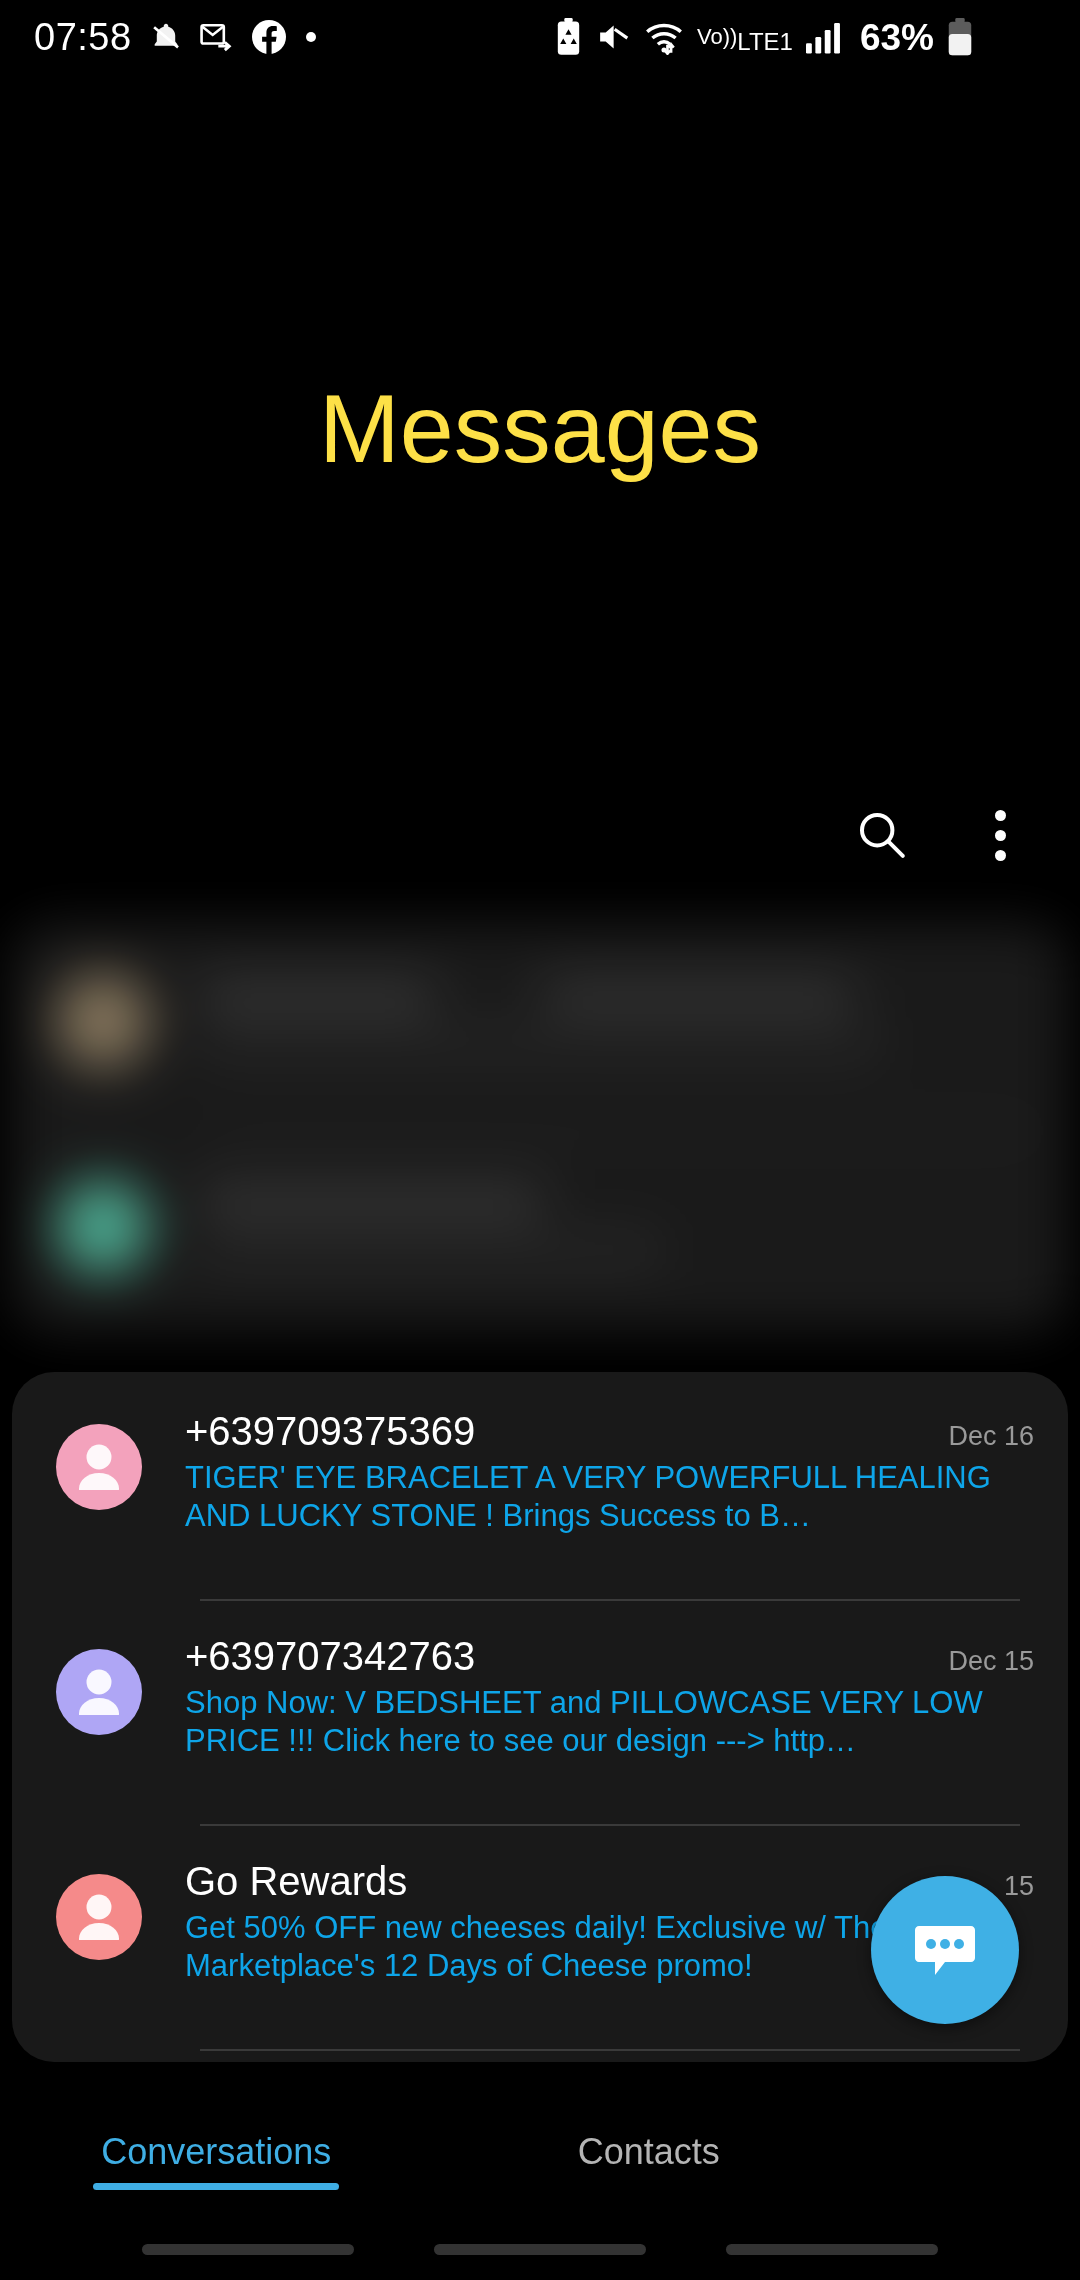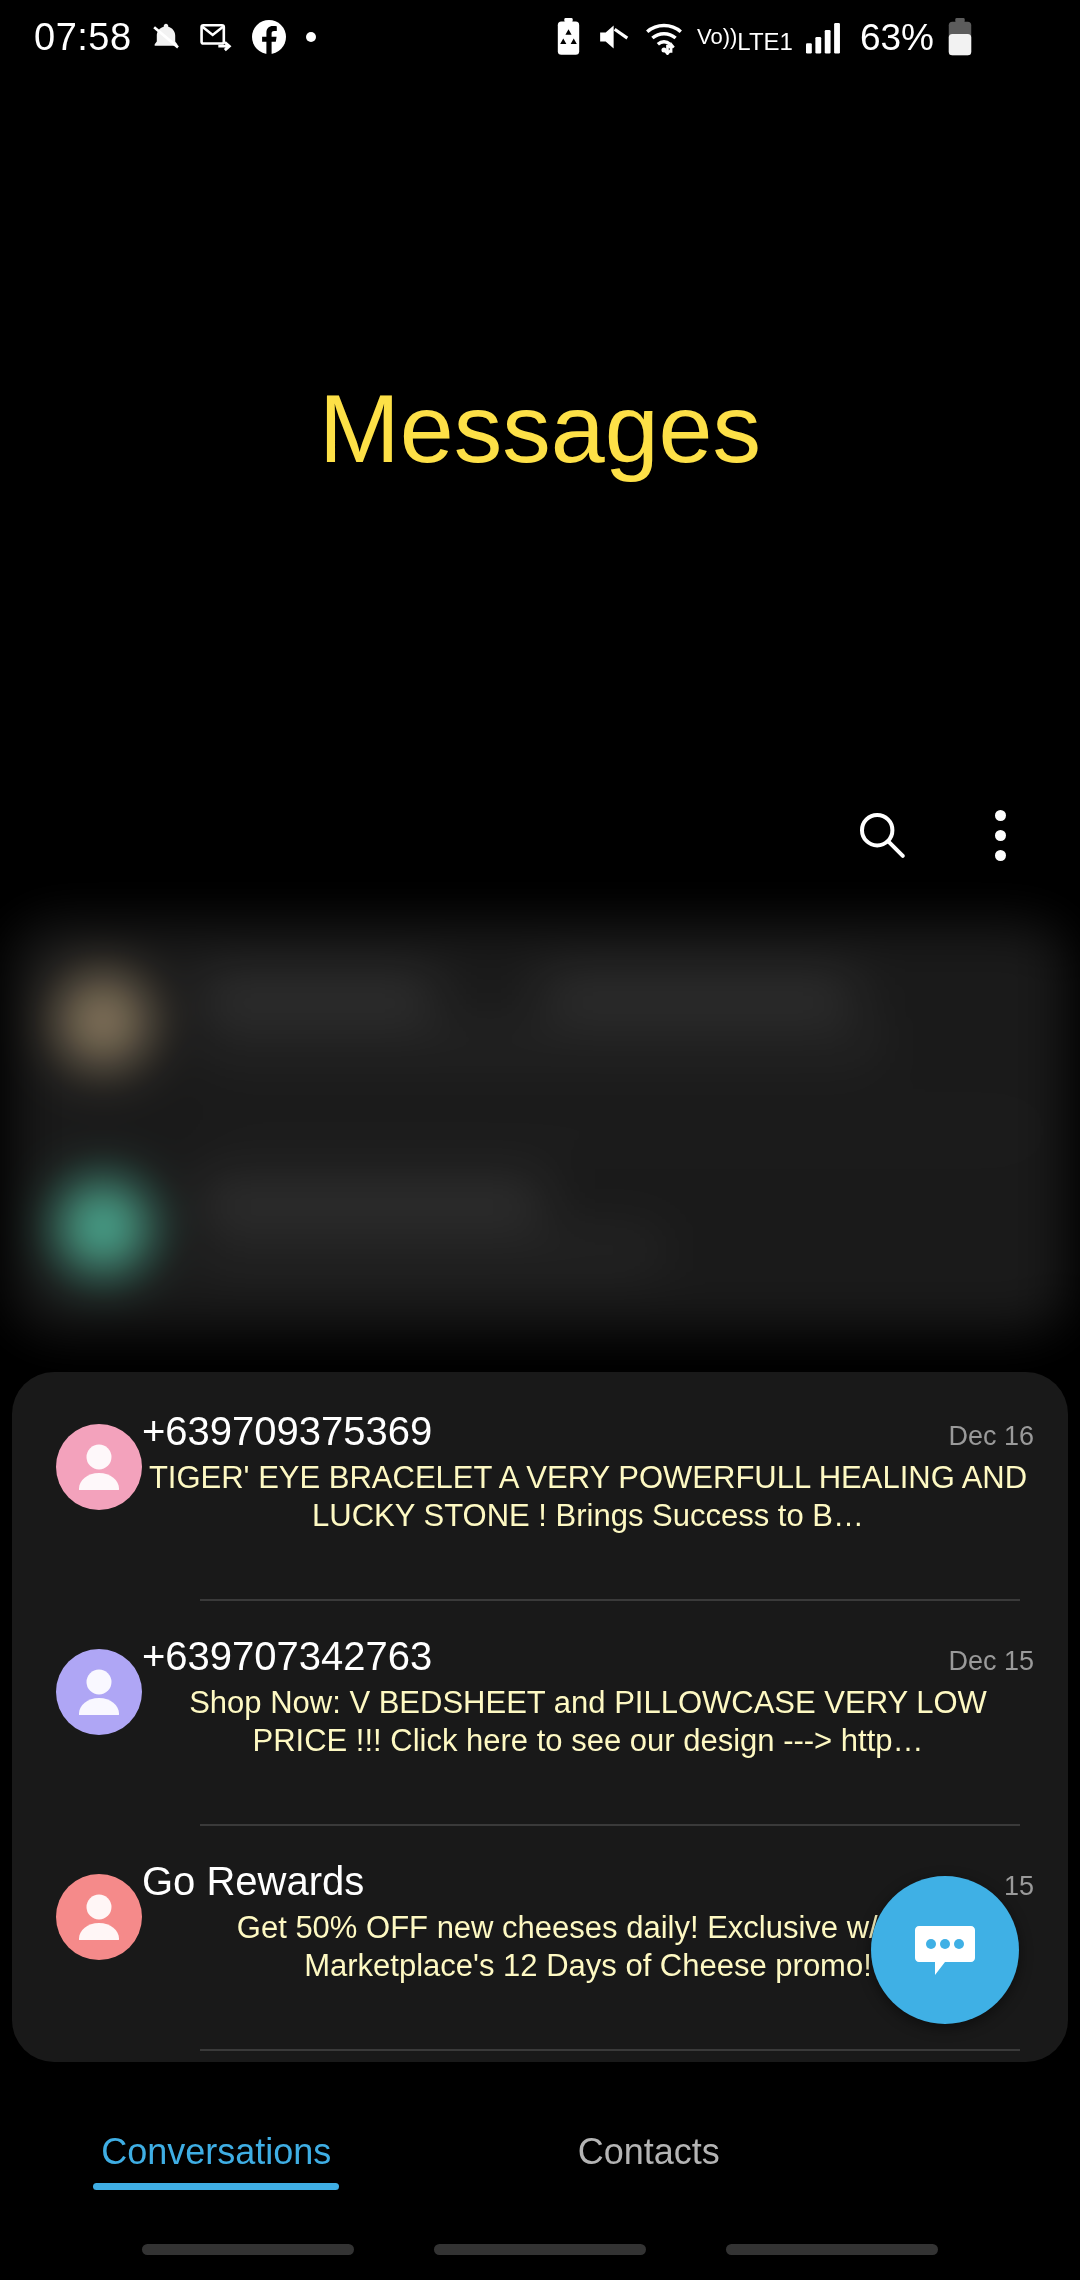--- a/index.html
+++ b/index.html
@@ -14,21 +14,21 @@
   
   #status-bar{
     position:absolute; top:0; left:0; width:999px; height:74px;
     display:flex; align-items:center; justify-content:space-between;
     padding:0 26px 0 34px;
   }
   .status-left{ display:flex; align-items:center; gap:17px; }
   .status-right{ display:flex; align-items:center; gap:13px; }
   #status-clock{ font-size:38px; letter-spacing:0.5px; font-weight:400; color:#fff; line-height:1; }
   .sicon{ display:inline-block; line-height:0; }
-  #battery-percent{ font-size:37px; color:#fff; font-weight:400; line-height:1; margin-left:3px;}
+  #battery-percent{ font-size:37px; color:#fff; font-weight:700; line-height:1; margin-left:3px;}
 
   
   #app-title{
     position:absolute; top:380px; left:0; width:1080px;
     text-align:center;
     font-size:97px; font-weight:300; letter-spacing:0px;
     color:#fde047; line-height:1.0;
   }
 
   
@@ -67,29 +67,29 @@
   .conv-row[data-row="0"]{ top:5px; }
   .conv-row[data-row="1"]{ top:230px; }
   .conv-row[data-row="2"]{ top:455px; }
 
   .avatar{
     width:86px; height:86px; border-radius:50%;
     margin:47px 0 0 44px; flex:0 0 86px; position:relative;
   }
   .avatar svg{ position:absolute; left:0; top:0; }
 
-  .conv-body{ flex:1; padding-right:34px; padding-top:32px; position:relative;text-align:center; }
+  .conv-body{ flex:1; margin-left:43px; padding-right:34px; padding-top:32px; position:relative; }
   .conv-top{ display:flex; align-items:baseline; justify-content:space-between; }
   .conv-name{
     font-size:40px; font-weight:400; color:#fff; line-height:1.12;
     white-space:nowrap; overflow:hidden;
   }
   .conv-date{ font-size:27px; color:#9a9a9a; white-space:nowrap; margin-left:16px; padding-top:4px; }
   .conv-preview{
-    margin-top:5px; font-size:31px; line-height:1.22; color:#fef9c3;
+    margin-top:5px; font-size:31px; line-height:1.22; color:#0ea5e9;
     display:-webkit-box; -webkit-line-clamp:2; -webkit-box-orient:vertical;
     overflow:hidden; max-height:80px;
   }
   .row-div{
     position:absolute; left:188px; width:820px; height:2px; background:#3a3a3a;
   }
   .row-div[data-i="0"]{ top:227px; }
   .row-div[data-i="1"]{ top:452px; }
   .row-div[data-i="2"]{ top:677px; }
 

